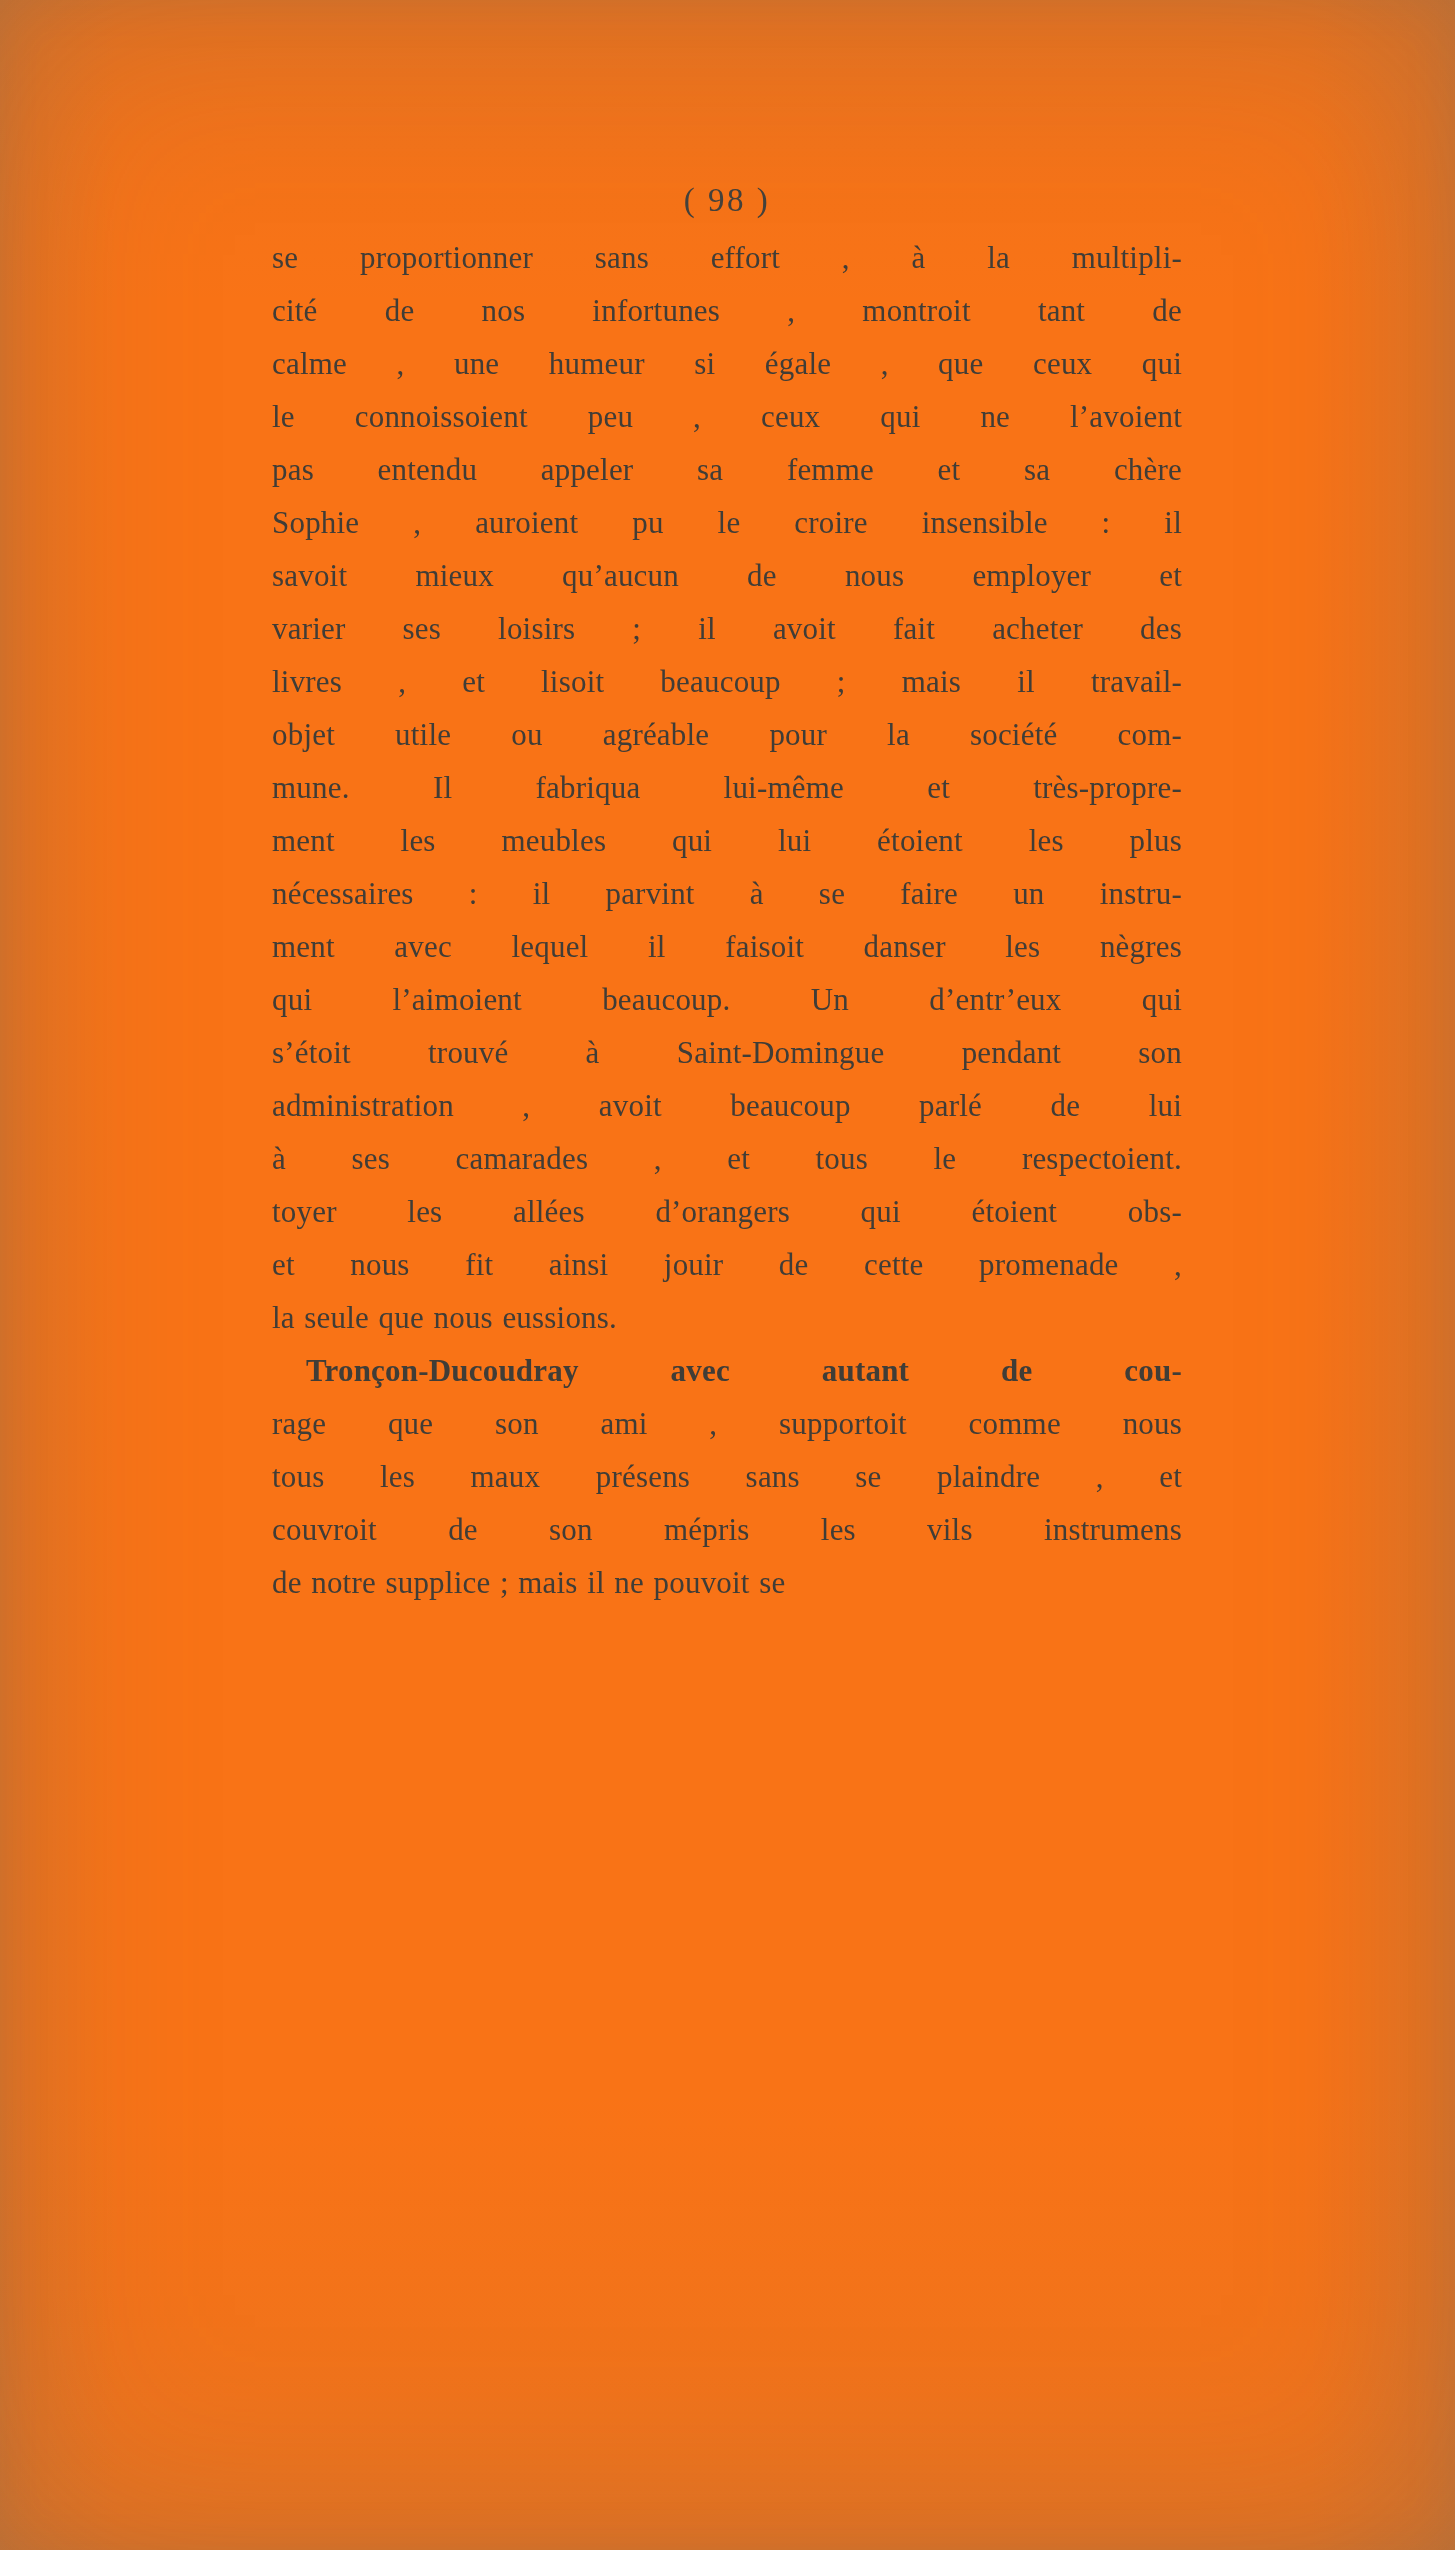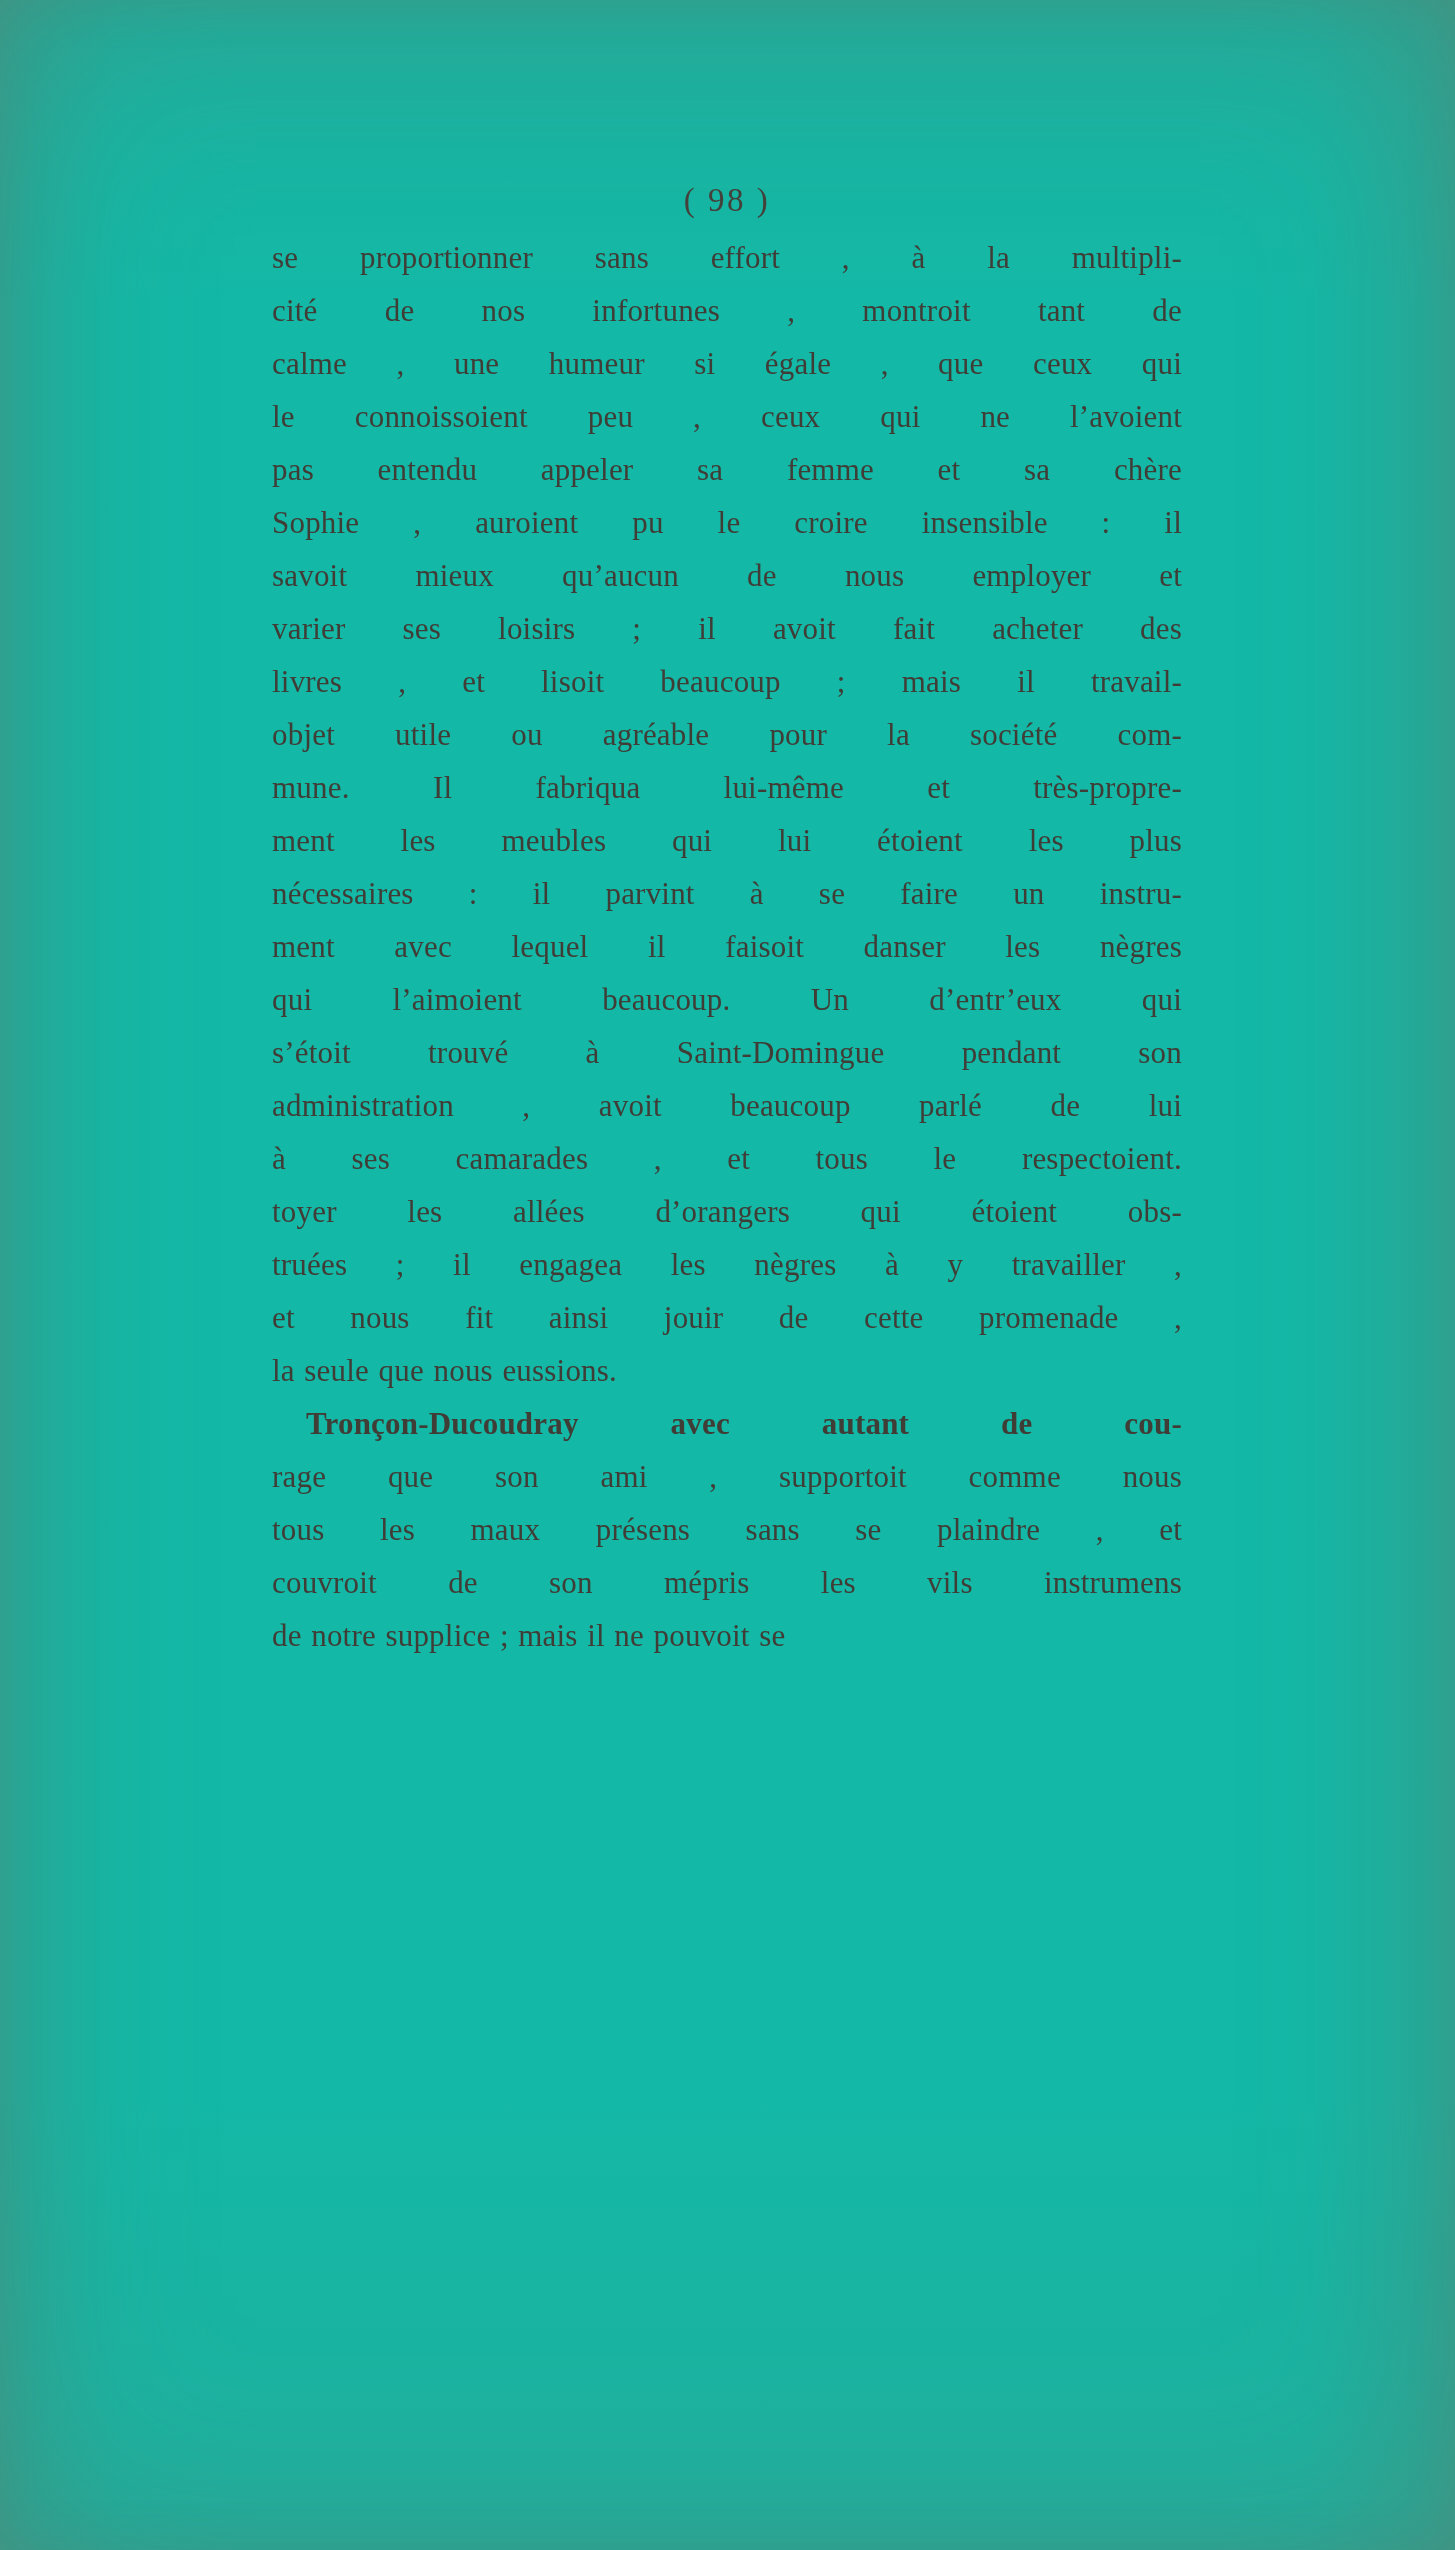--- a/index.html
+++ b/index.html
@@ -4,21 +4,21 @@
 <style>
   html, body {
     margin: 0;
     padding: 0;
     background: #cfccc3;
   }
   .page {
     position: relative;
     width: 1456px;
     height: 2550px;
-    background: #14b8a6;
+    background: #f97316;
     
     box-shadow:
       inset 0 0 213px rgba(110, 102, 88, 0.30),
       inset 0 0 49px rgba(120, 112, 96, 0.18);
     font-family: "Liberation Serif", "DejaVu Serif", serif;
     color: #403d37;
     overflow: hidden;
   }
   
   .paper-tone {
@@ -104,21 +104,20 @@
         <div class="line">objet utile ou agréable pour la société com-</div>
         <div class="line">mune. Il fabriqua lui-même et très-propre-</div>
         <div class="line">ment les meubles qui lui étoient les plus</div>
         <div class="line">nécessaires : il parvint à se faire un instru-</div>
         <div class="line">ment avec lequel il faisoit danser les nègres</div>
         <div class="line">qui l’aimoient beaucoup. Un d’entr’eux qui</div>
         <div class="line">s’étoit trouvé à Saint-Domingue pendant son</div>
         <div class="line">administration , avoit beaucoup parlé de lui</div>
         <div class="line">à ses camarades , et tous le respectoient.</div>
         <div class="line">toyer les allées d’orangers qui étoient obs-</div>
-        <div class="line">truées ; il engagea les nègres à y travailler ,</div>
         <div class="line">et nous fit ainsi jouir de cette promenade ,</div>
         <div class="line last">la seule que nous eussions.</div>
       </div>
     <div class="paragraph indent-first">
         <div class="line">Tronçon-Ducoudray avec autant de cou-</div>
         <div class="line">rage que son ami , supportoit comme nous</div>
         <div class="line">tous les maux présens sans se plaindre , et</div>
         <div class="line">couvroit de son mépris les vils instrumens</div>
         <div class="line last">de notre supplice ; mais il ne pouvoit se</div>
       </div>

